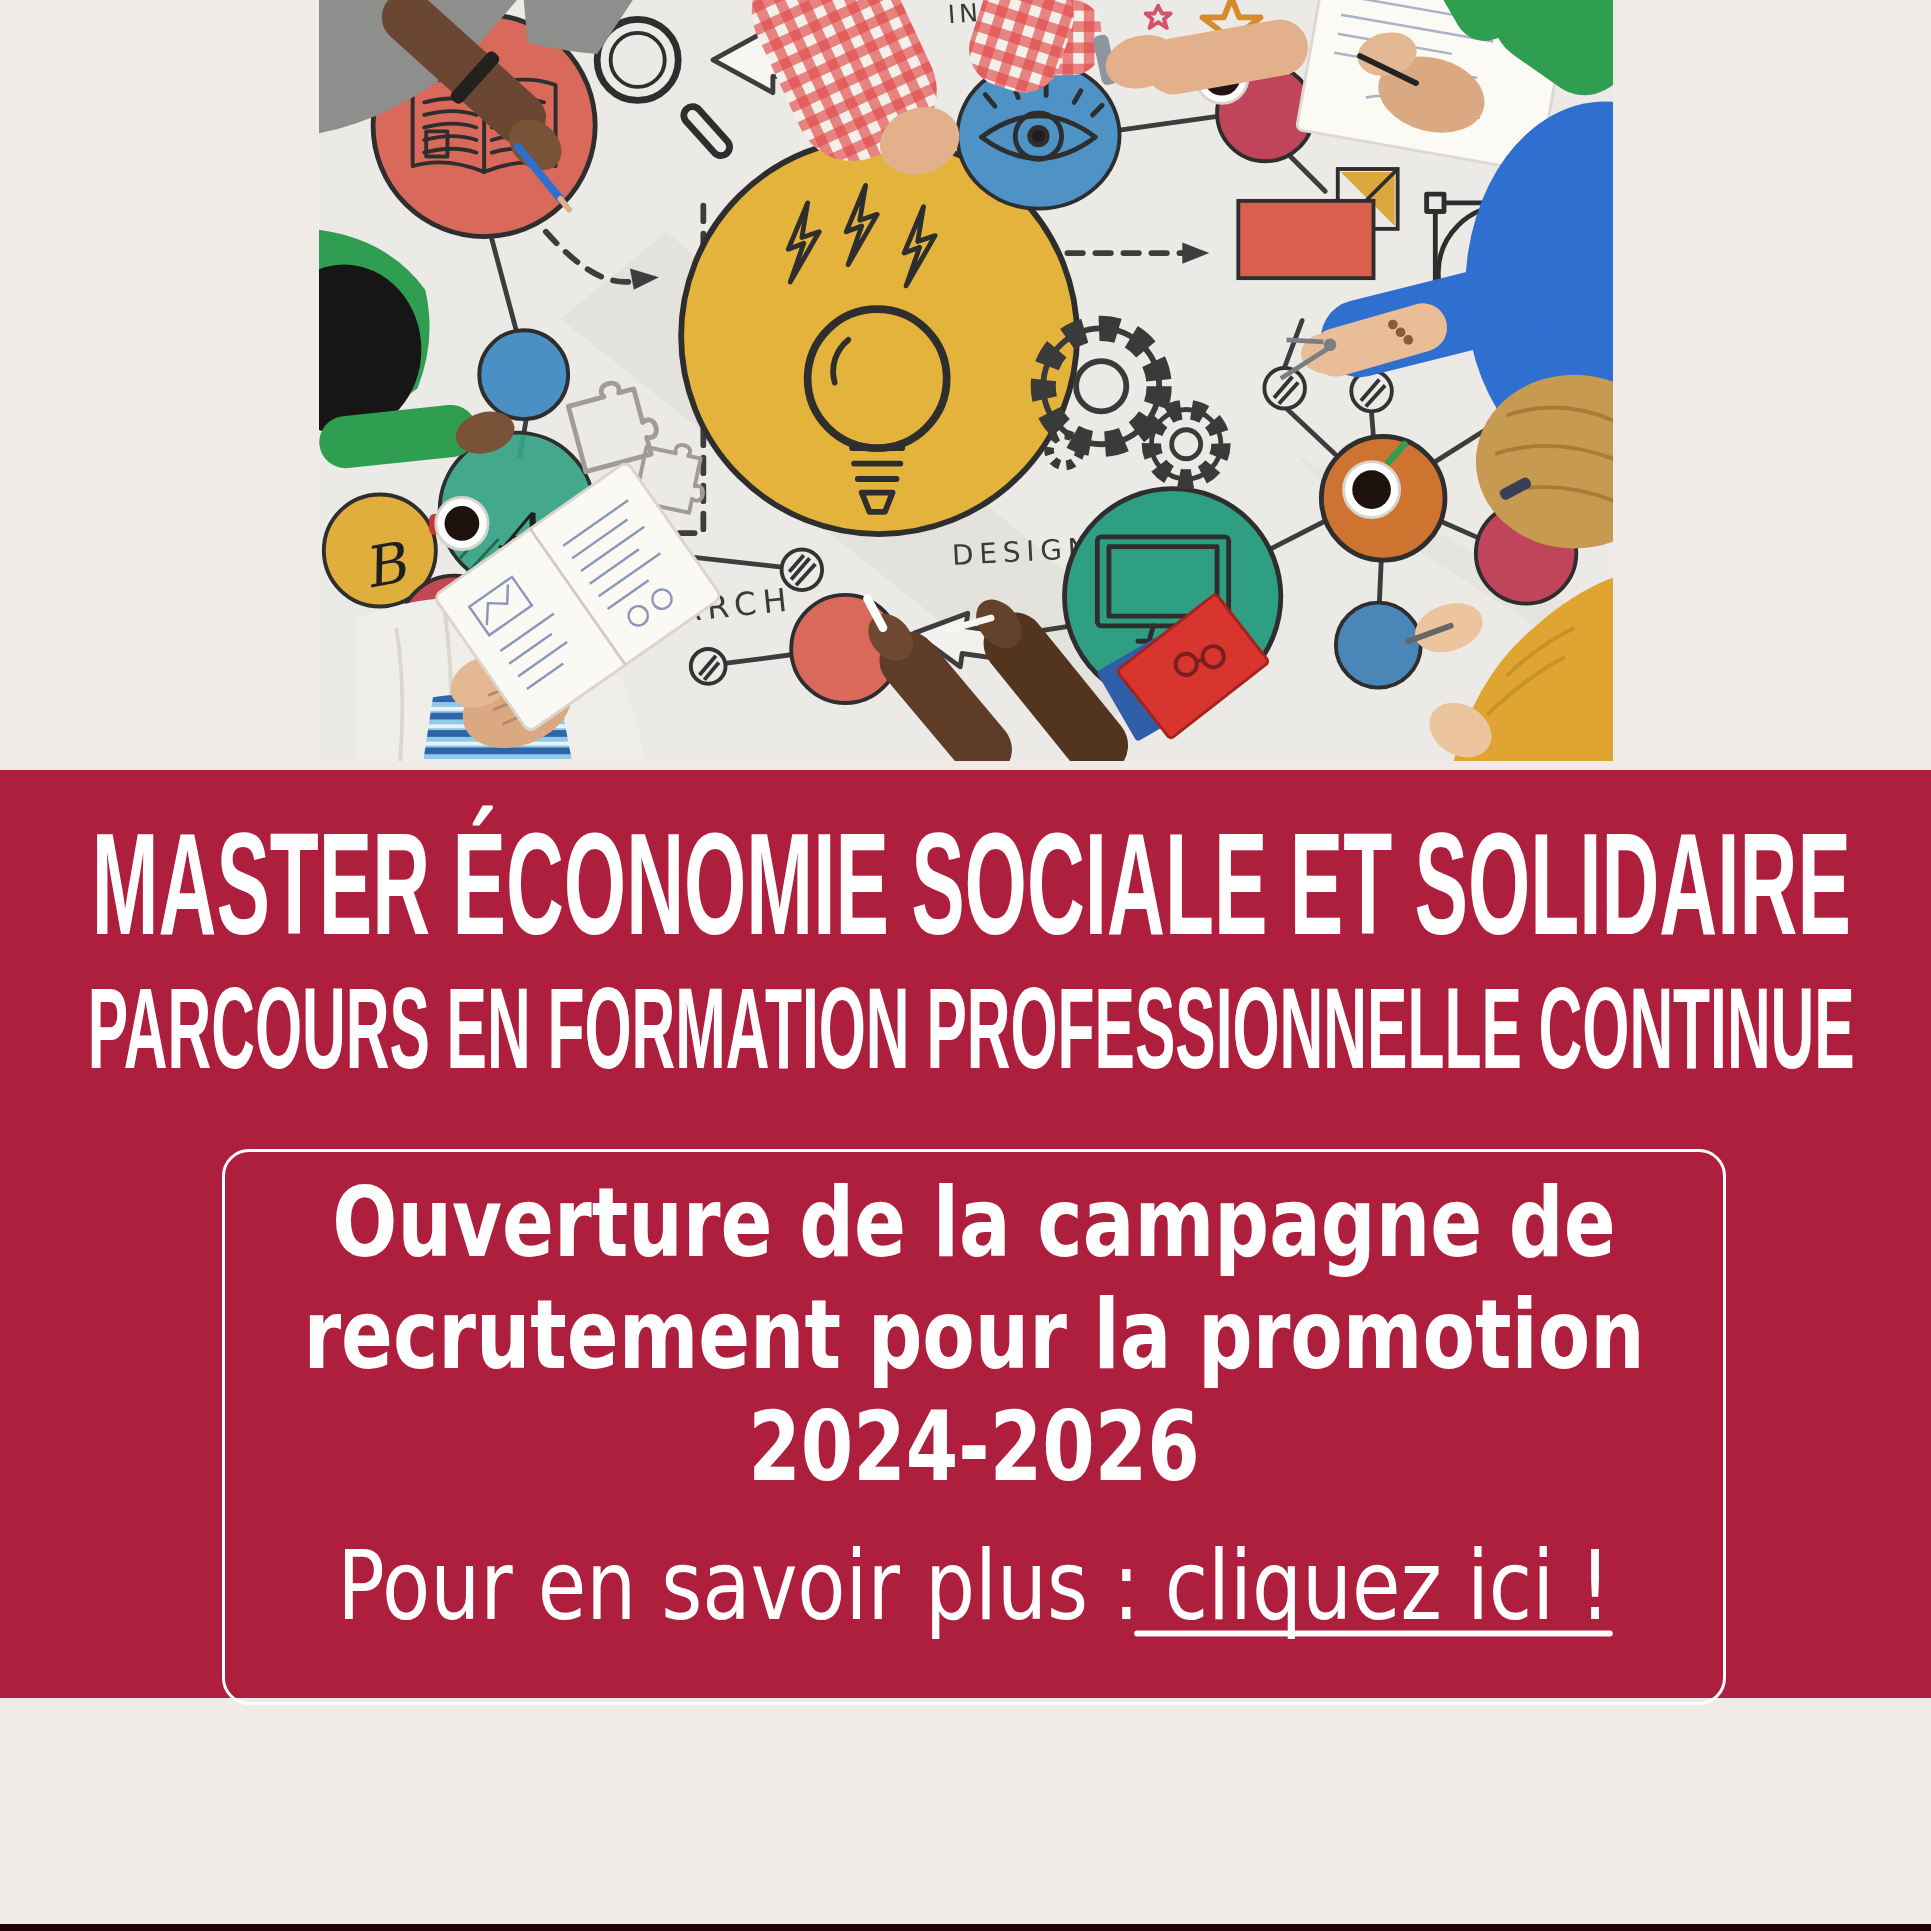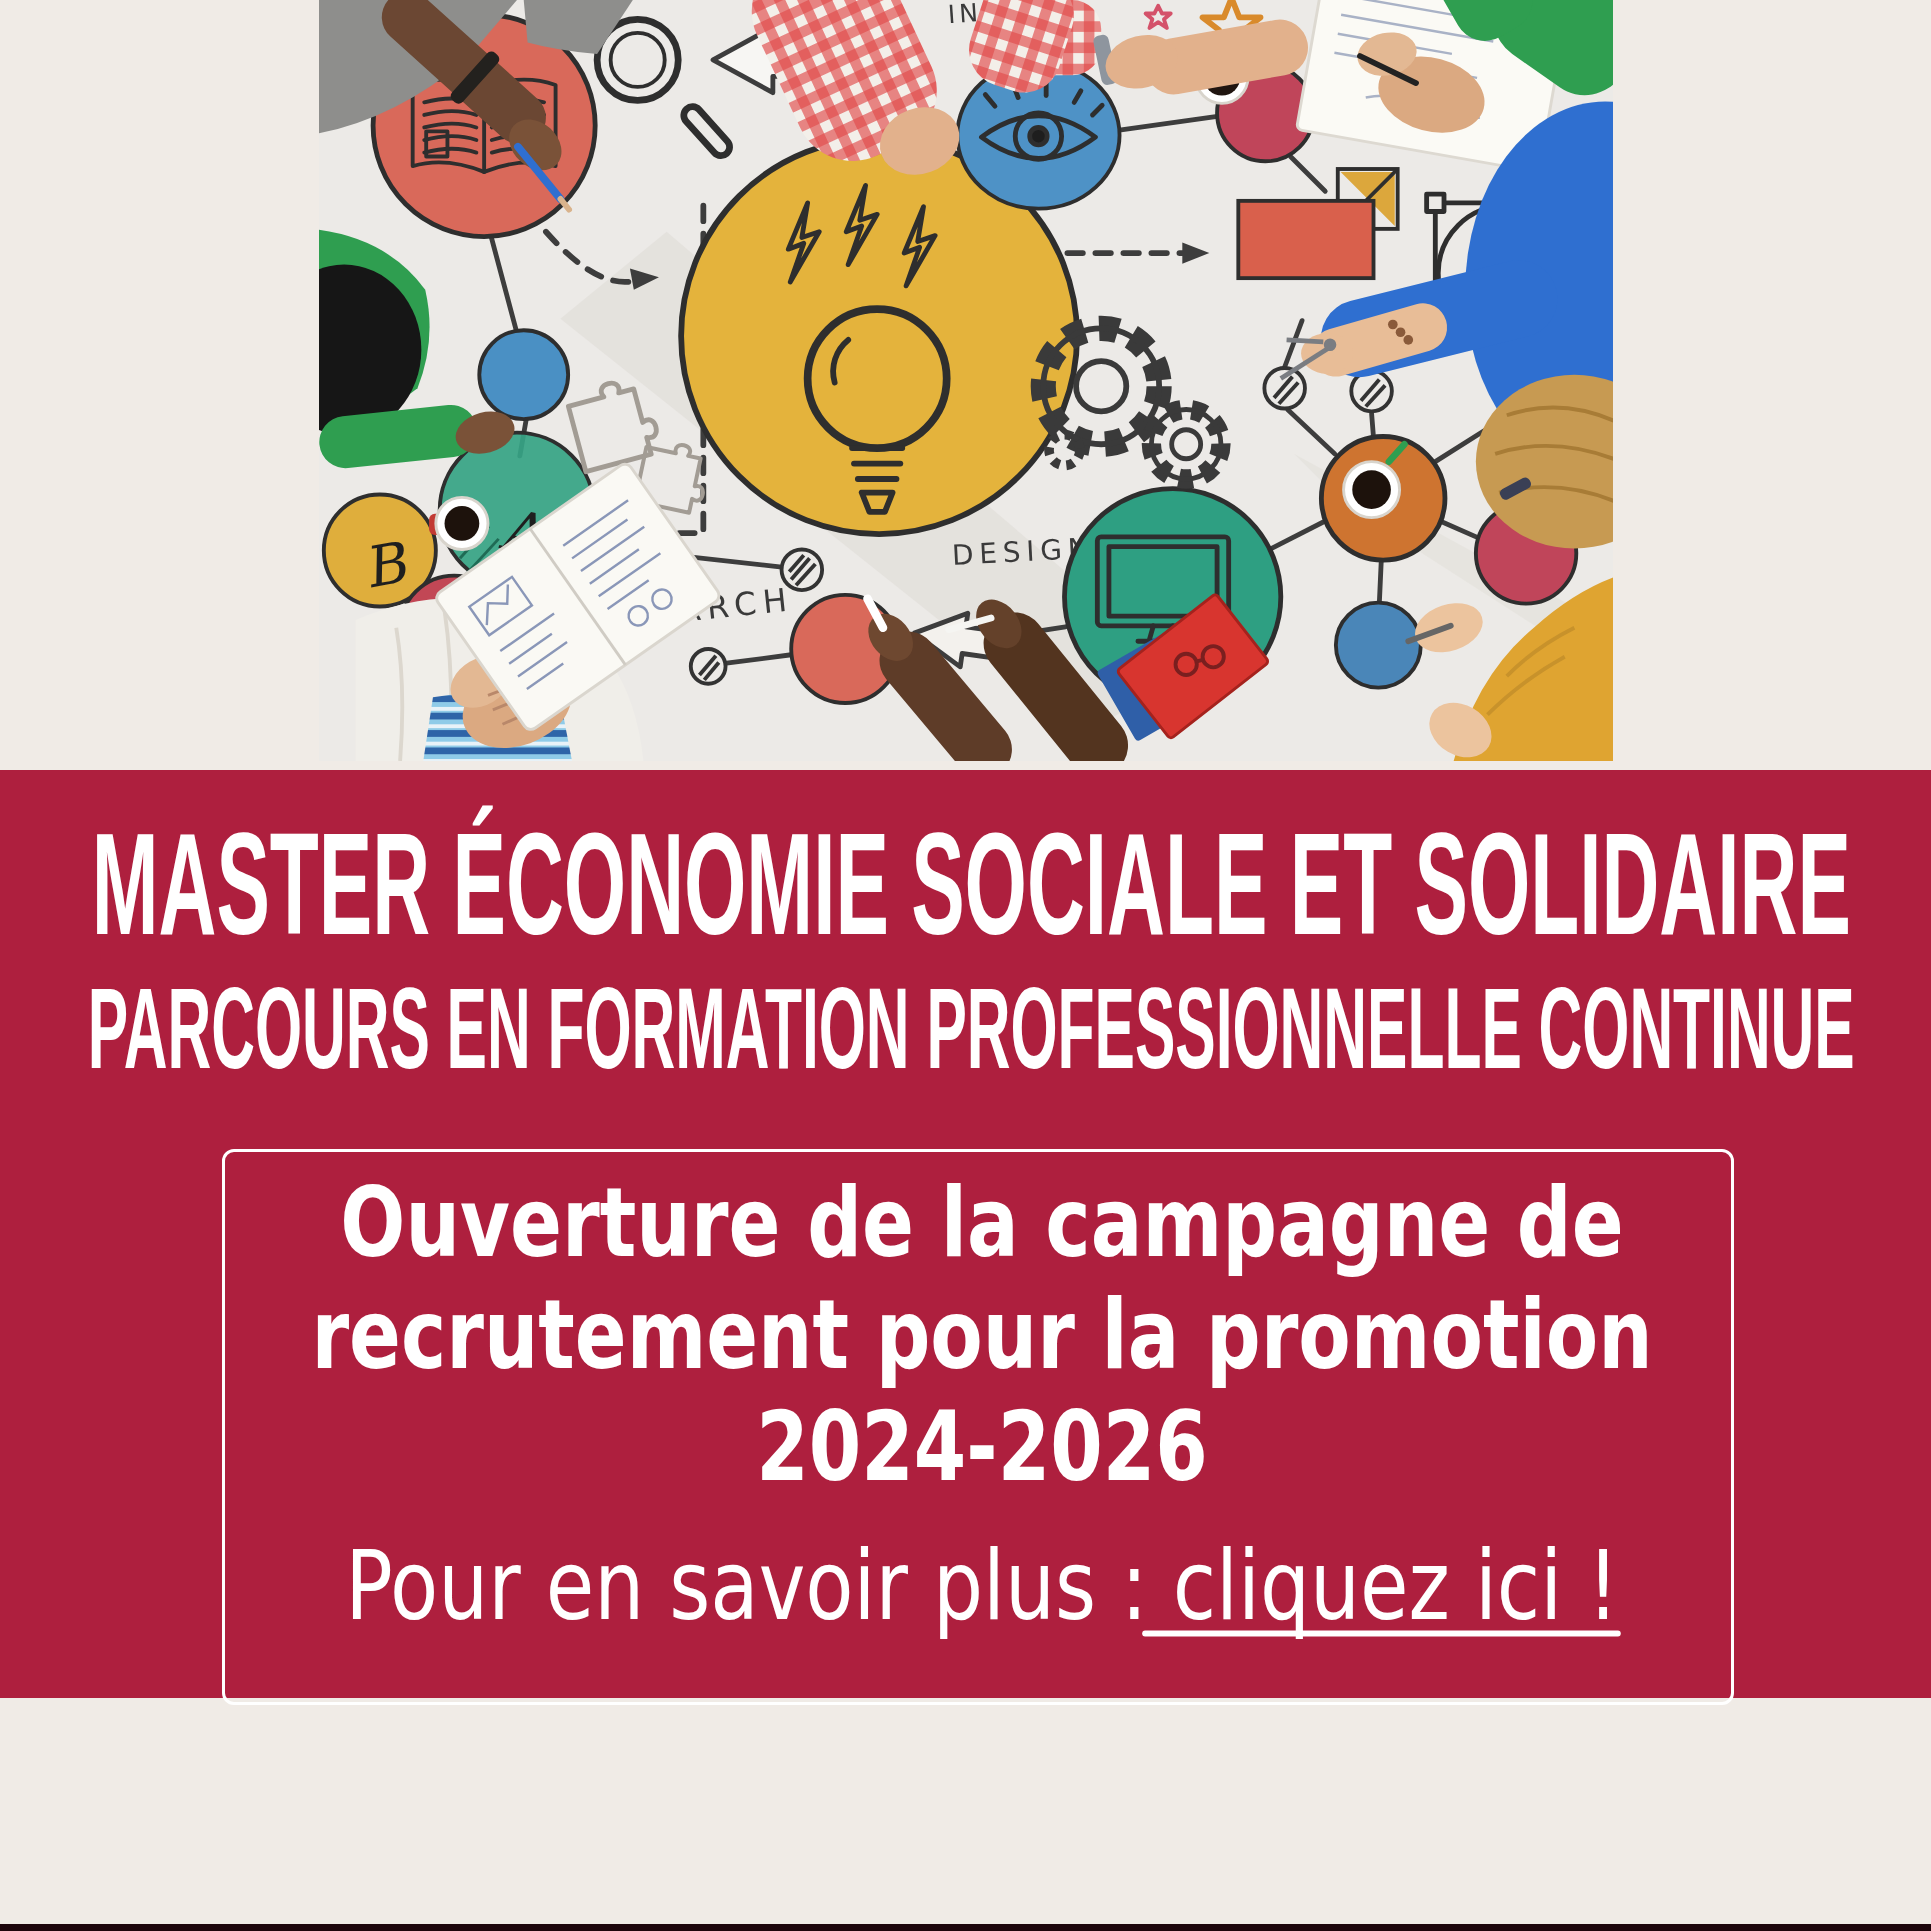--- a/index.html
+++ b/index.html
@@ -1,21 +1,21 @@
 <!DOCTYPE html>
 <html><head>
 <meta charset="utf-8">
 <style>
   html,body{margin:0;padding:0;background:#F0EBE6;}
   .canvas{position:relative;width:1931px;height:1931px;overflow:hidden;background:#F0EBE6;font-family:"Liberation Sans",sans-serif;}
   .photo-wrap{position:absolute;left:319px;top:0;width:1294px;height:761px;}
   .photo-wrap svg{display:block;width:100%;height:100%;}
   .red-section{position:absolute;left:0;top:770px;width:1931px;height:928px;background:#AE1F3E;}
   .headline-svg{position:absolute;left:0;top:0;width:1931px;height:319px;display:block;}
-  .info-box{position:absolute;left:222px;top:379px;width:1498px;height:550px;border:3.9px solid #FFFFFF;border-radius:12px;padding-left:8px;}
+  .info-box{position:absolute;left:222px;top:379px;width:1498px;height:550px;border:3.9px solid #FFFFFF;border-radius:27px;}
   .info-box svg{display:block;width:100%;height:100%;}
   .bottom-edge{position:absolute;left:0;bottom:0;width:1931px;height:6.8px;background:#1E060C;}
   .t-head{font-family:"Liberation Sans",sans-serif;font-weight:700;fill:#FFFFFF;}
   .t-box{font-family:"DejaVu Sans",sans-serif;font-weight:700;fill:#FFFFFF;}
   .t-cta{font-family:"DejaVu Sans",sans-serif;font-weight:400;fill:#FFFFFF;}
   .t-hand{font-family:"DejaVu Sans",sans-serif;fill:#3a3a3a;}
   .t-script{font-family:"DejaVu Serif",serif;font-style:italic;fill:#1f1f1f;}
   .ln{stroke:#3d3d3d;stroke-width:5;fill:none;stroke-linecap:round;}
   .dash{stroke:#3d3d3d;stroke-width:6;fill:none;stroke-dasharray:16 13;stroke-linecap:round;}
   .doodle{stroke:#2e2e2e;fill:none;stroke-linecap:round;stroke-linejoin:round;}

